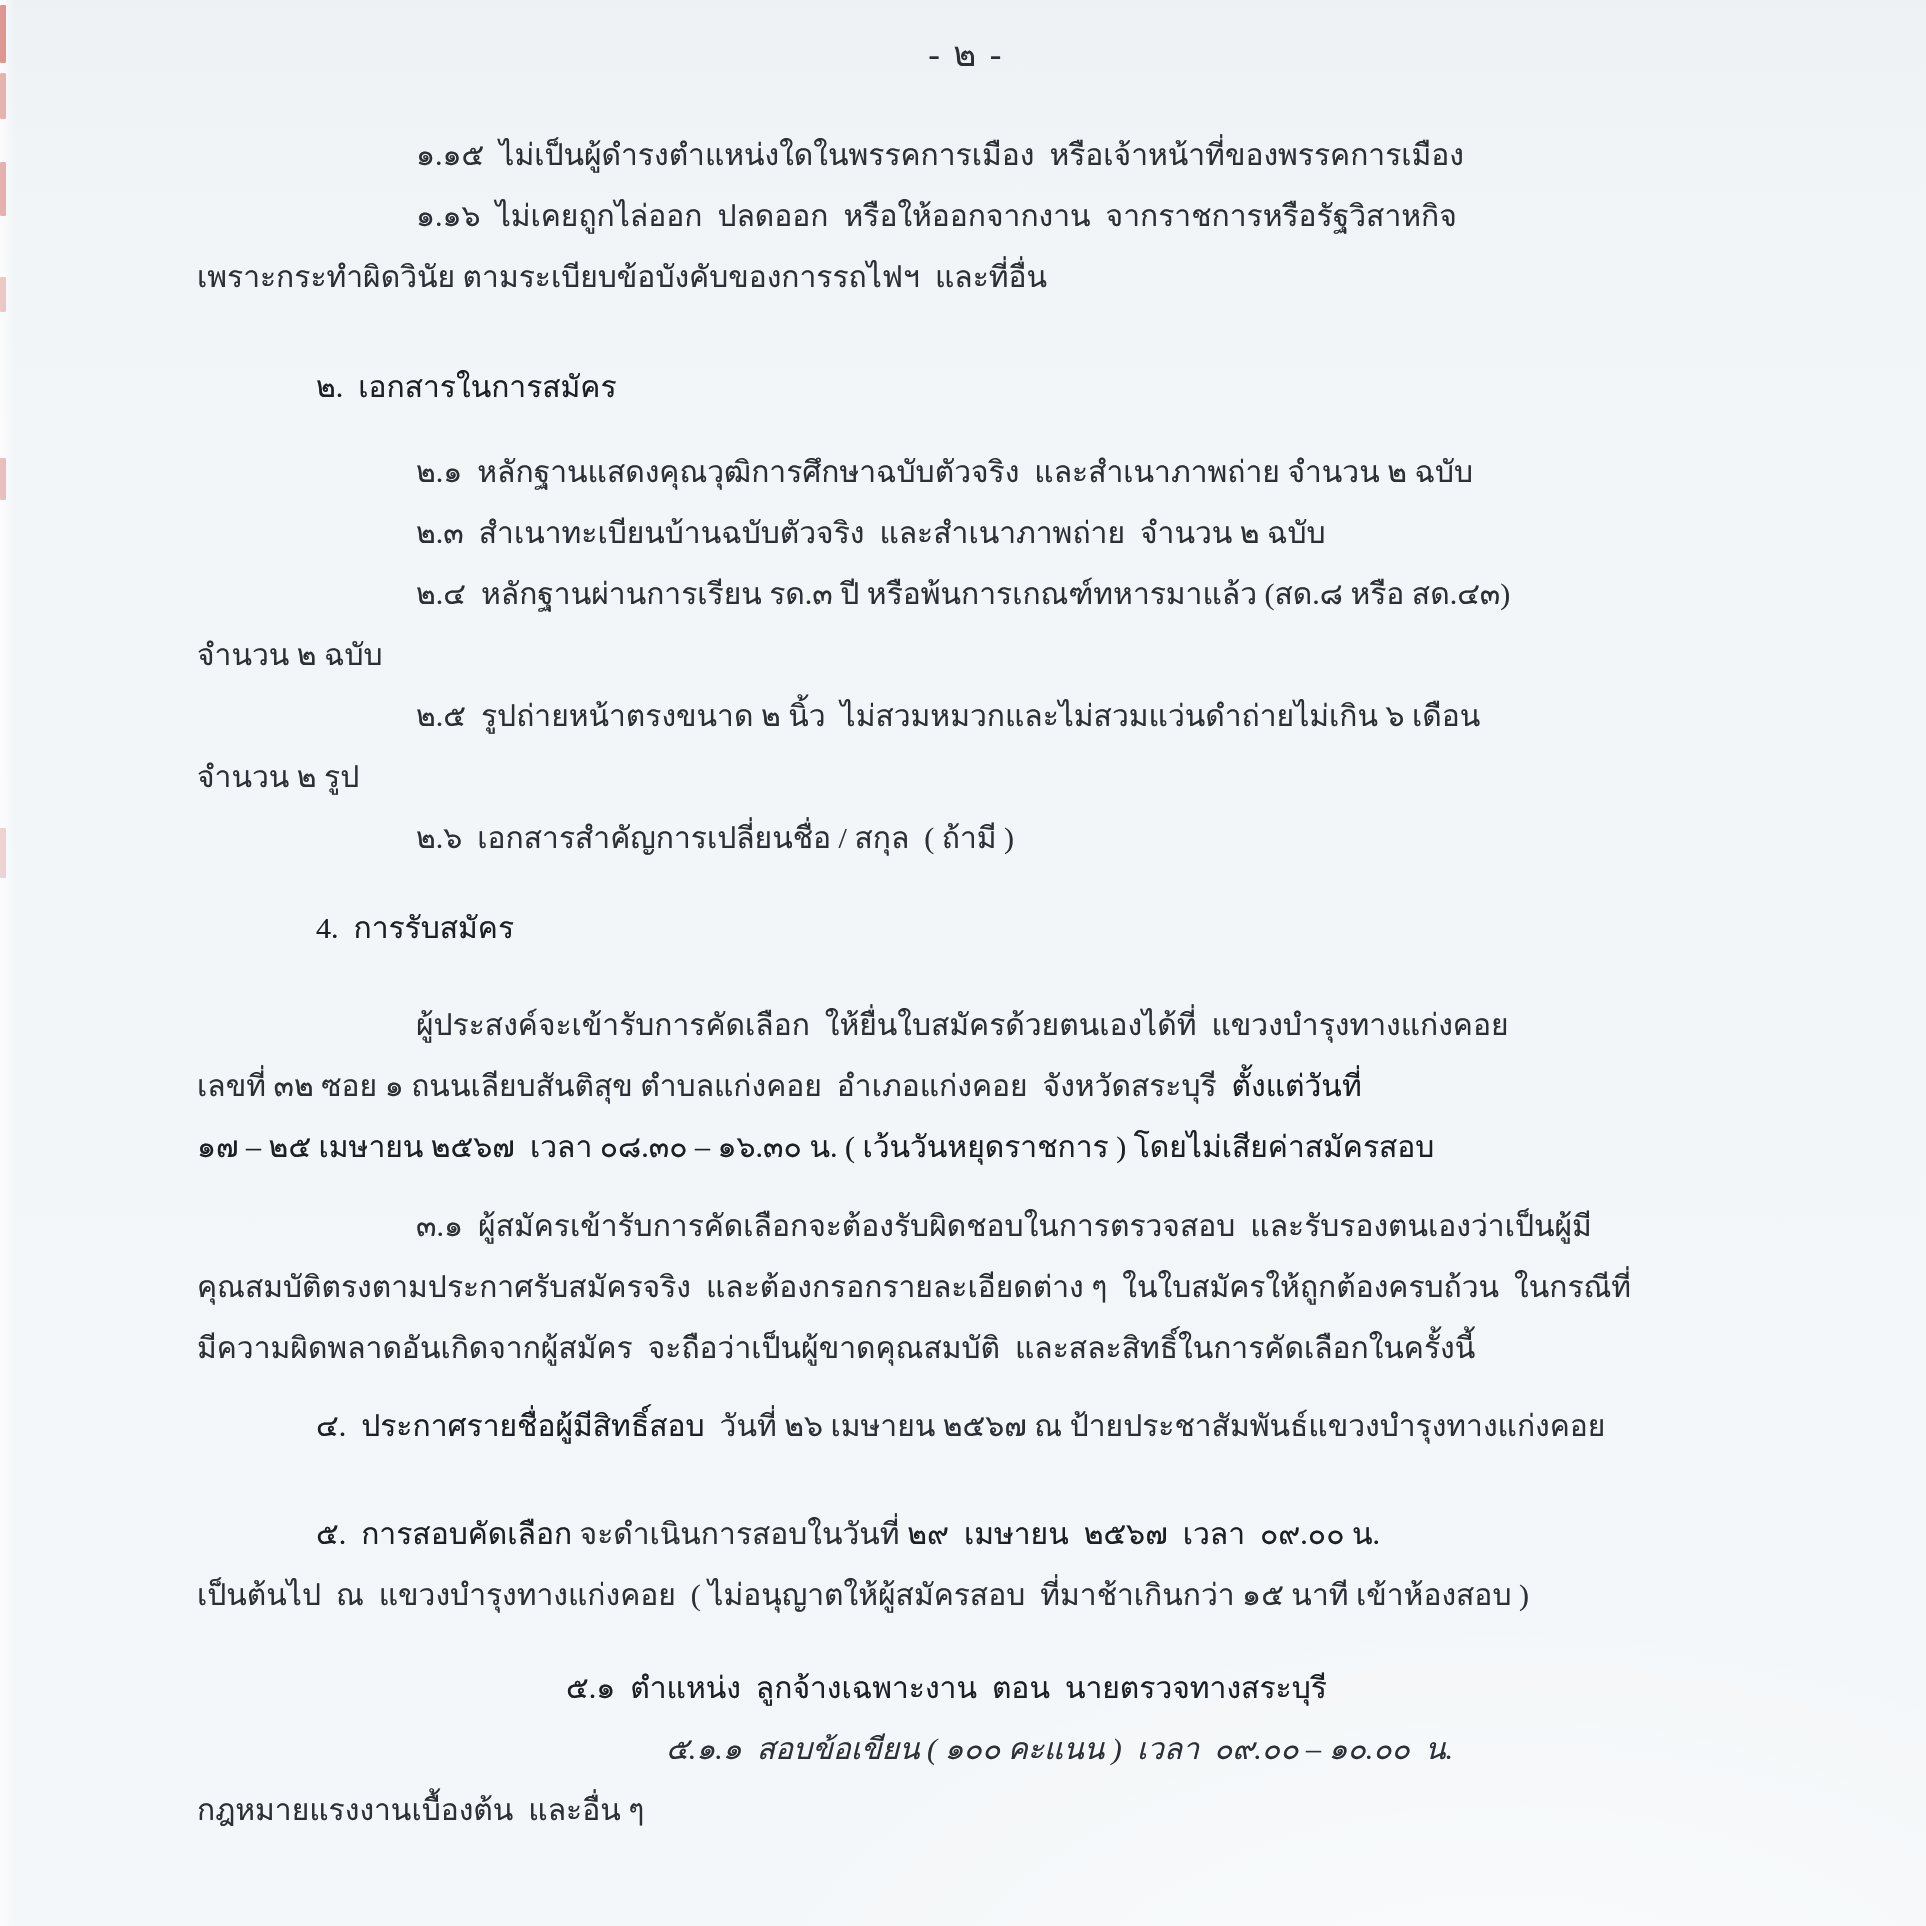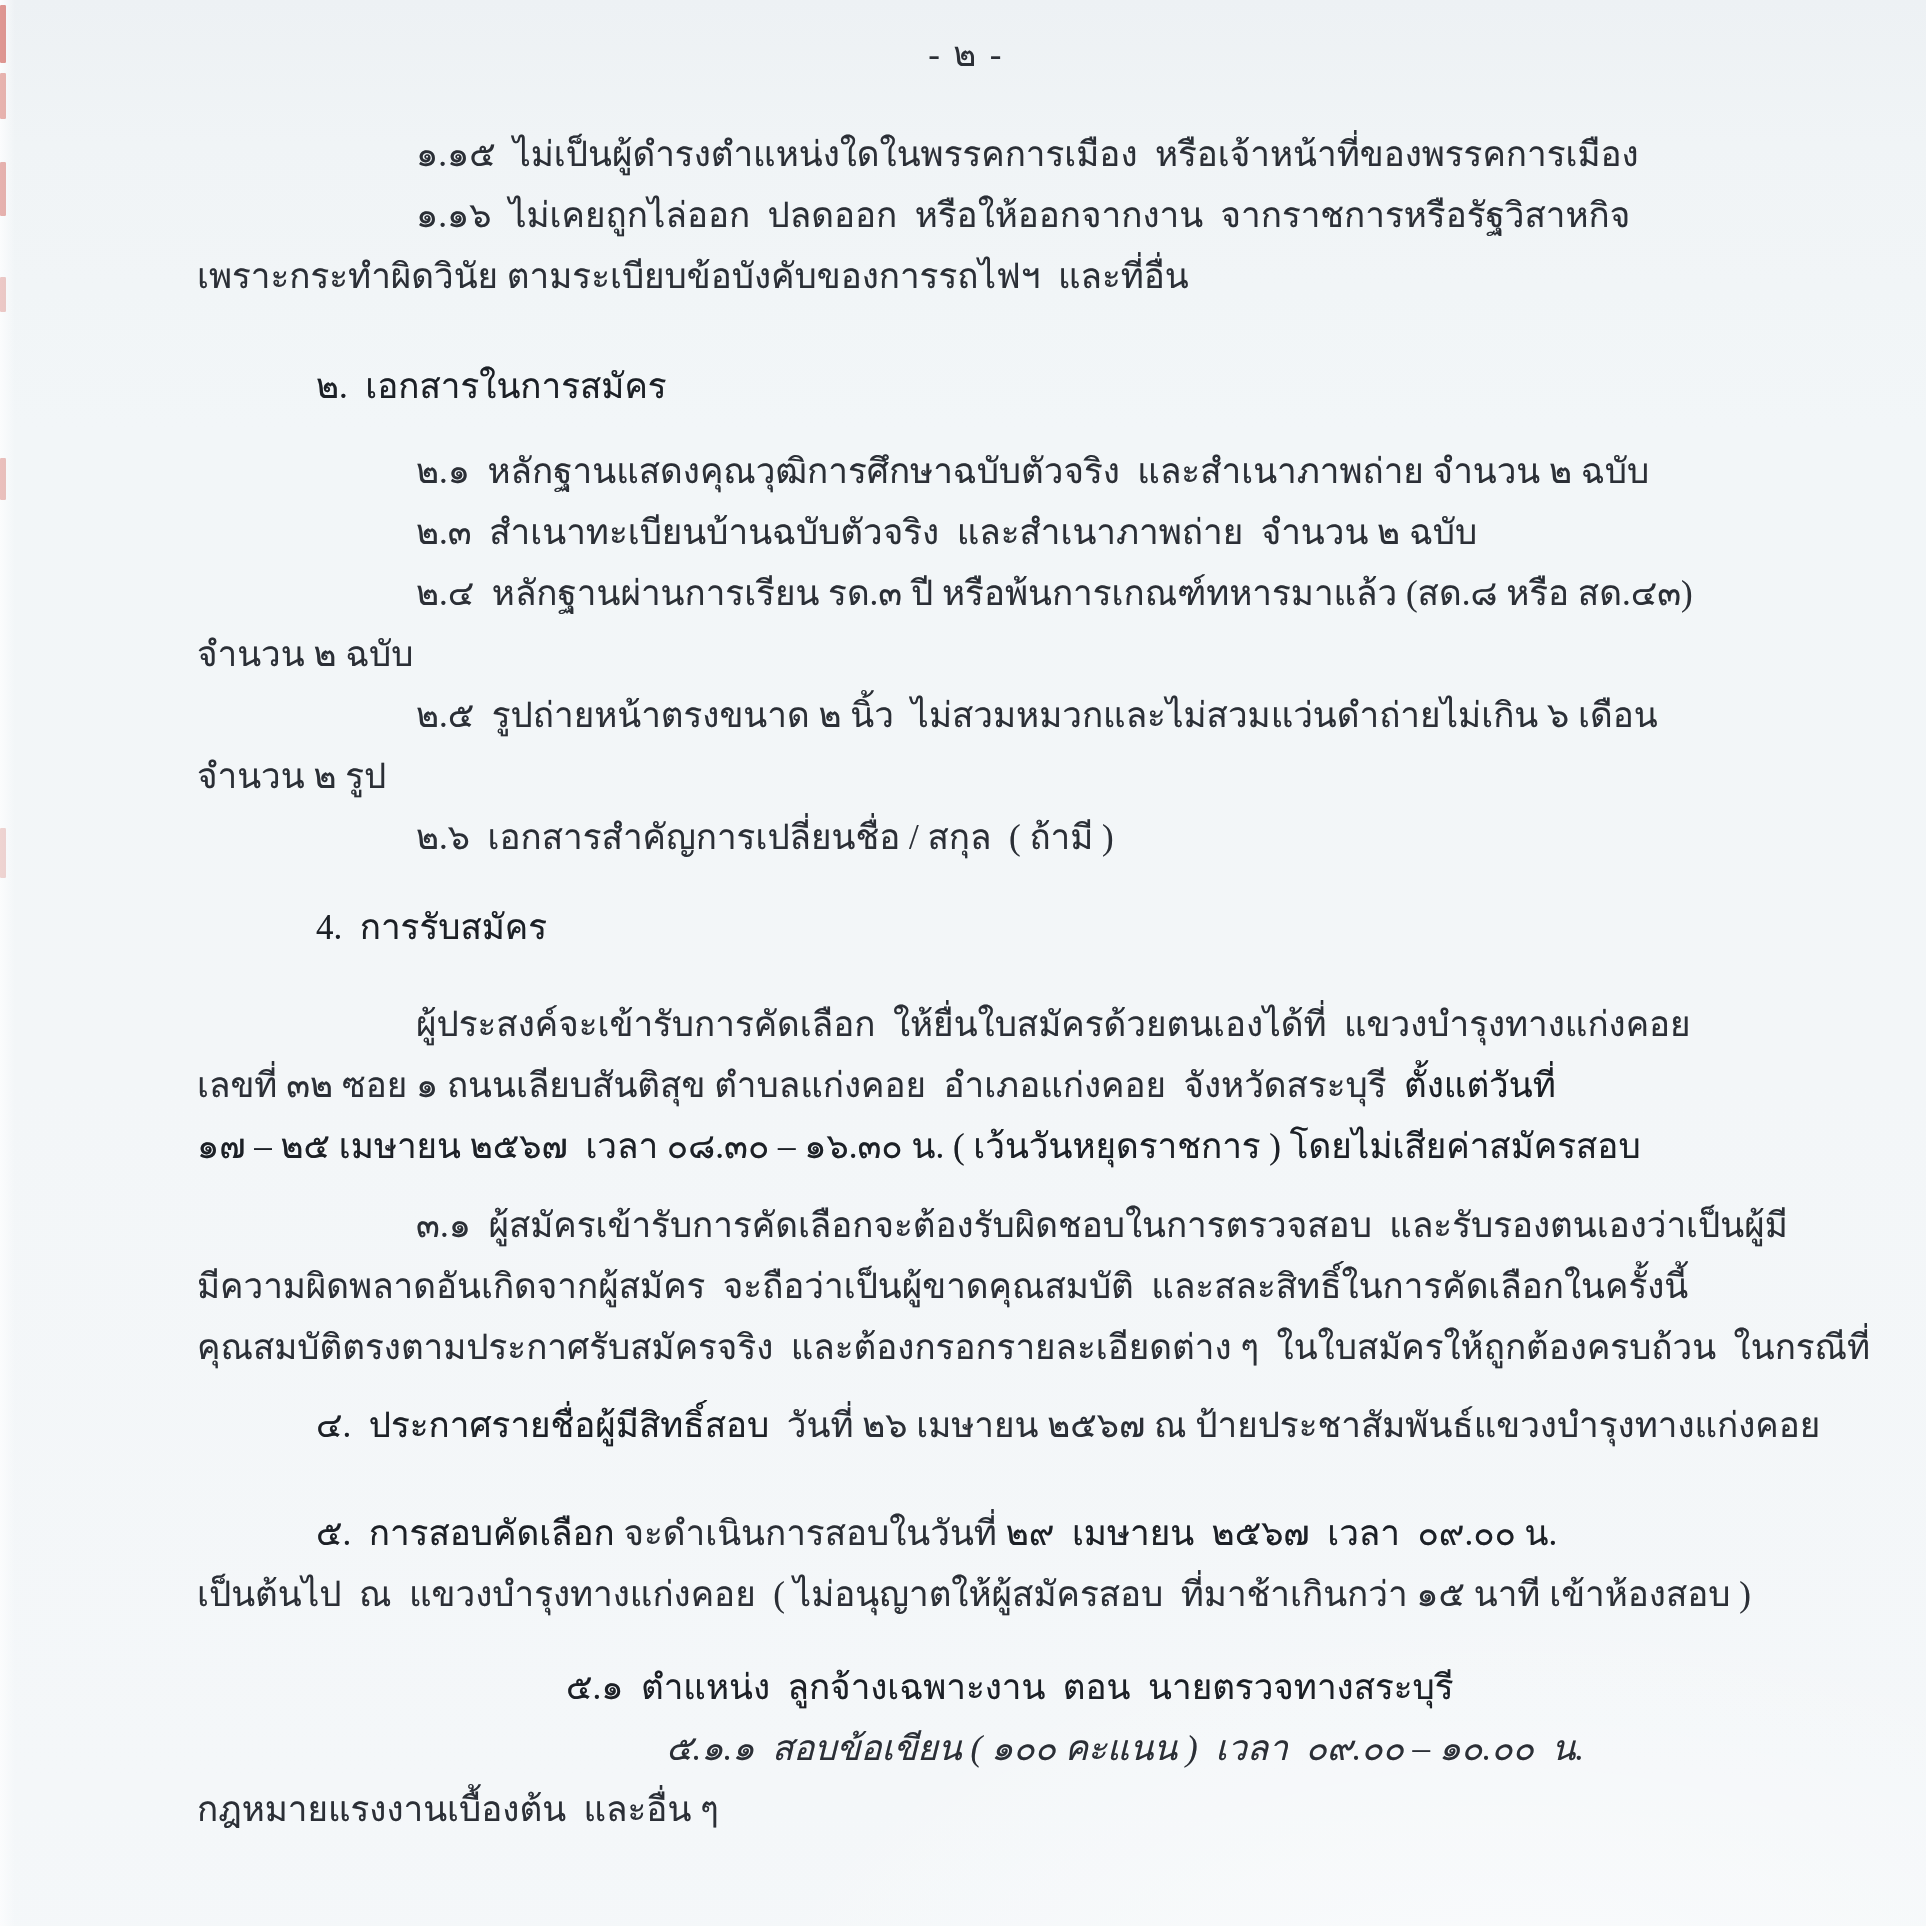--- a/index.html
+++ b/index.html
@@ -47,21 +47,21 @@
     position: absolute;
     top: 26px;
     left: 0;
     width: 100%;
     text-align: center;
     font-size: 35px;
     letter-spacing: 2.3px;
     color: #2b2f36;
   }
   .line {
-    font-size: 35px;
+    font-size: 30px;
     line-height: 61px;
     white-space: pre;
     color: #2b2f36;
     text-shadow: 0 0 0.4px rgba(43,47,54,0.35);
   }
   .bold, .line b {
     font-weight: 400;
     color: #1c2026;
     text-shadow: 0 0 0.4px rgba(20,24,30,0.5);
   }
@@ -108,22 +108,22 @@
   <div class="line">จำนวน ๒ ฉบับ</div>
   <div class="line ind-item">๒.๕  รูปถ่ายหน้าตรงขนาด ๒ นิ้ว  ไม่สวมหมวกและไม่สวมแว่นดำถ่ายไม่เกิน ๖ เดือน</div>
   <div class="line">จำนวน ๒ รูป</div>
   <div class="line ind-item">๒.๖  เอกสารสำคัญการเปลี่ยนชื่อ / สกุล  ( ถ้ามี )</div>
 
   <div class="line ind-sec bold mt-h3">4.  การรับสมัคร</div>
   <div class="line ind-item mt-p3">ผู้ประสงค์จะเข้ารับการคัดเลือก  ให้ยื่นใบสมัครด้วยตนเองได้ที่  แขวงบำรุงทางแก่งคอย</div>
   <div class="line"><span>เลขที่ ๓๒ ซอย ๑ ถนนเลียบสันติสุข ตำบลแก่งคอย  อำเภอแก่งคอย  จังหวัดสระบุรี  </span><span class="bold">ตั้งแต่วันที่</span></div>
   <div class="line bold">๑๗ – ๒๕ เมษายน ๒๕๖๗  เวลา ๐๘.๓๐ – ๑๖.๓๐ น. ( เว้นวันหยุดราชการ ) โดยไม่เสียค่าสมัครสอบ</div>
   <div class="line ind-item mt-p31">๓.๑  ผู้สมัครเข้ารับการคัดเลือกจะต้องรับผิดชอบในการตรวจสอบ  และรับรองตนเองว่าเป็นผู้มี</div>
+  <div class="line">คุณสมบัติตรงตามประกาศรับสมัครจริง  และต้องกรอกรายละเอียดต่าง ๆ  ในใบสมัครให้ถูกต้องครบถ้วน  ในกรณีที่</div>
   <div class="line">มีความผิดพลาดอันเกิดจากผู้สมัคร  จะถือว่าเป็นผู้ขาดคุณสมบัติ  และสละสิทธิ์ในการคัดเลือกในครั้งนี้</div>
-  <div class="line">คุณสมบัติตรงตามประกาศรับสมัครจริง  และต้องกรอกรายละเอียดต่าง ๆ  ในใบสมัครให้ถูกต้องครบถ้วน  ในกรณีที่</div>
 
   <div class="line ind-sec mt-l4"><span class="bold">๔.  ประกาศรายชื่อผู้มีสิทธิ์สอบ</span><span>  วันที่ ๒๖ เมษายน ๒๕๖๗ ณ ป้ายประชาสัมพันธ์แขวงบำรุงทางแก่งคอย</span></div>
 
   <div class="line ind-sec mt-l5"><span class="bold">๕.  การสอบคัดเลือก</span><span> จะดำเนินการสอบในวันที่ </span><span class="bold">๒๙  เมษายน  ๒๕๖๗  เวลา  ๐๙.๐๐ น.</span></div>
   <div class="line">เป็นต้นไป  ณ  แขวงบำรุงทางแก่งคอย  ( ไม่อนุญาตให้ผู้สมัครสอบ  ที่มาช้าเกินกว่า ๑๕ นาที เข้าห้องสอบ )</div>
   <div class="line ind-51 bold mt-51">๕.๑  ตำแหน่ง  ลูกจ้างเฉพาะงาน  ตอน  นายตรวจทางสระบุรี</div>
   <div class="line ind-511">๕.๑.๑  สอบข้อเขียน ( ๑๐๐ คะแนน )  เวลา  ๐๙.๐๐ – ๑๐.๐๐  น.</div>
   <div class="line">กฎหมายแรงงานเบื้องต้น  และอื่น ๆ</div>
 
 </div>

